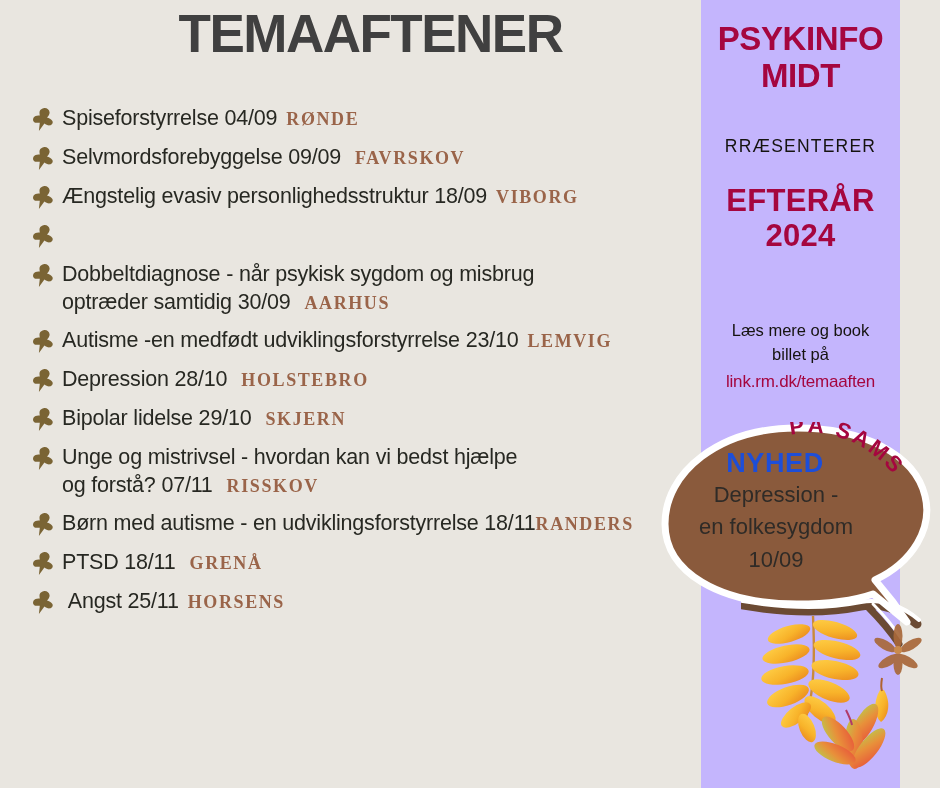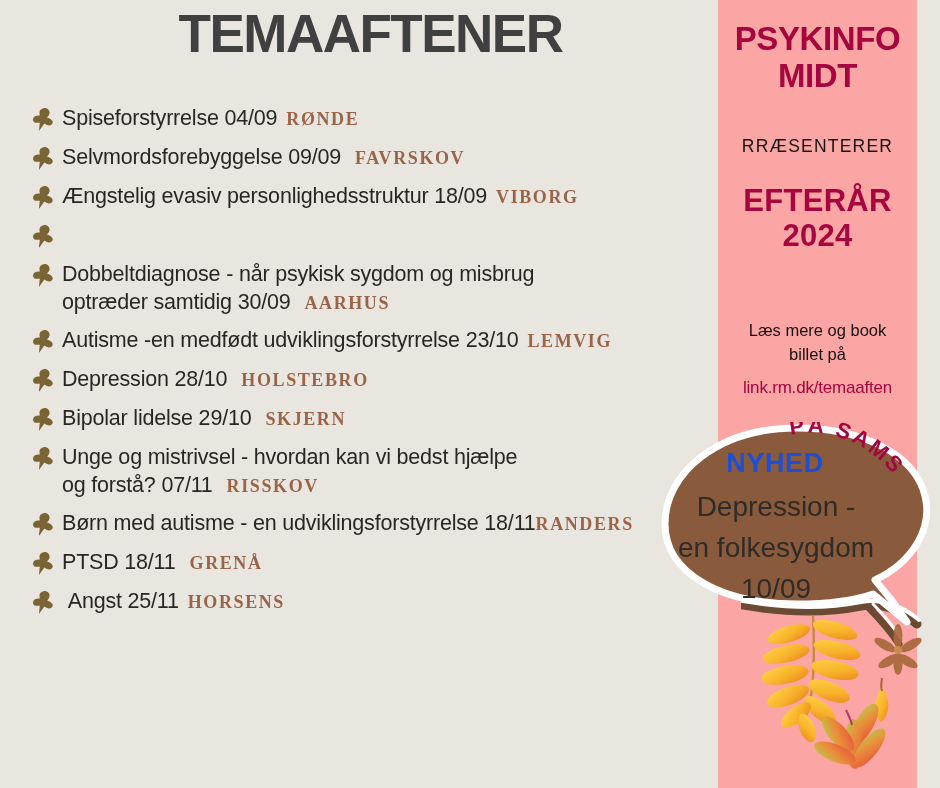--- a/index.html
+++ b/index.html
@@ -75,23 +75,23 @@
     letter-spacing: 1.6px;
     color: #9a6449;
   }
   .sp-pad { display:inline-block; width: 9px; }
   .sp-pad-wide { display:inline-block; width: 14px; }
   .sp-pad-none { display:inline-block; width: 0px; }
 
   
   #sidebar {
     position: absolute;
-    left: 718px; top: 0;
+    left: 701px; top: 0;
     width: 199px; height: 788px;
-    background: #fca5a5;
+    background: #c4b5fd;
   }
   #brand-name {
     position: absolute;
     left: 0; top: 20px;
     width: 199px;
     text-align: center;
     font-weight: bold;
     font-size: 33px;
     line-height: 1.13;
     letter-spacing: -0.4px;
@@ -121,21 +121,21 @@
     position: absolute;
     left: 0; top: 318px;
     width: 199px;
     text-align: center;
     font-size: 16.5px;
     line-height: 1.48;
     color: #15130f;
   }
   #booking-url {
     display: block;
-    margin-top: 8px;
+    margin-top: 2px;
     font-size: 17px;
     color: #a5063f;
     letter-spacing: -0.2px;
   }
 
   
   #speech-bubble {
     position: absolute;
     left: 657px; top: 424px;
     width: 283px; height: 212px;
@@ -151,23 +151,22 @@
   #bubble-nyhed {
     display: block;
     font-size: 27px;
     font-weight: bold;
     letter-spacing: 0.6px;
     color: #1d4ed8;
     margin-left: -14px;
   }
   #bubble-body {
     display: block;
-    margin-top: 7px;
     margin-left: -12px;
-    font-size: 28px;
+    font-size: 22px;
     line-height: 1.47;
     color: #2f2b27;
     white-space: pre-line;
   }
   #pa-samso {
     position: absolute;
     left: 782px; top: 422px;
     width: 150px; height: 80px;
     pointer-events: none;
   }

